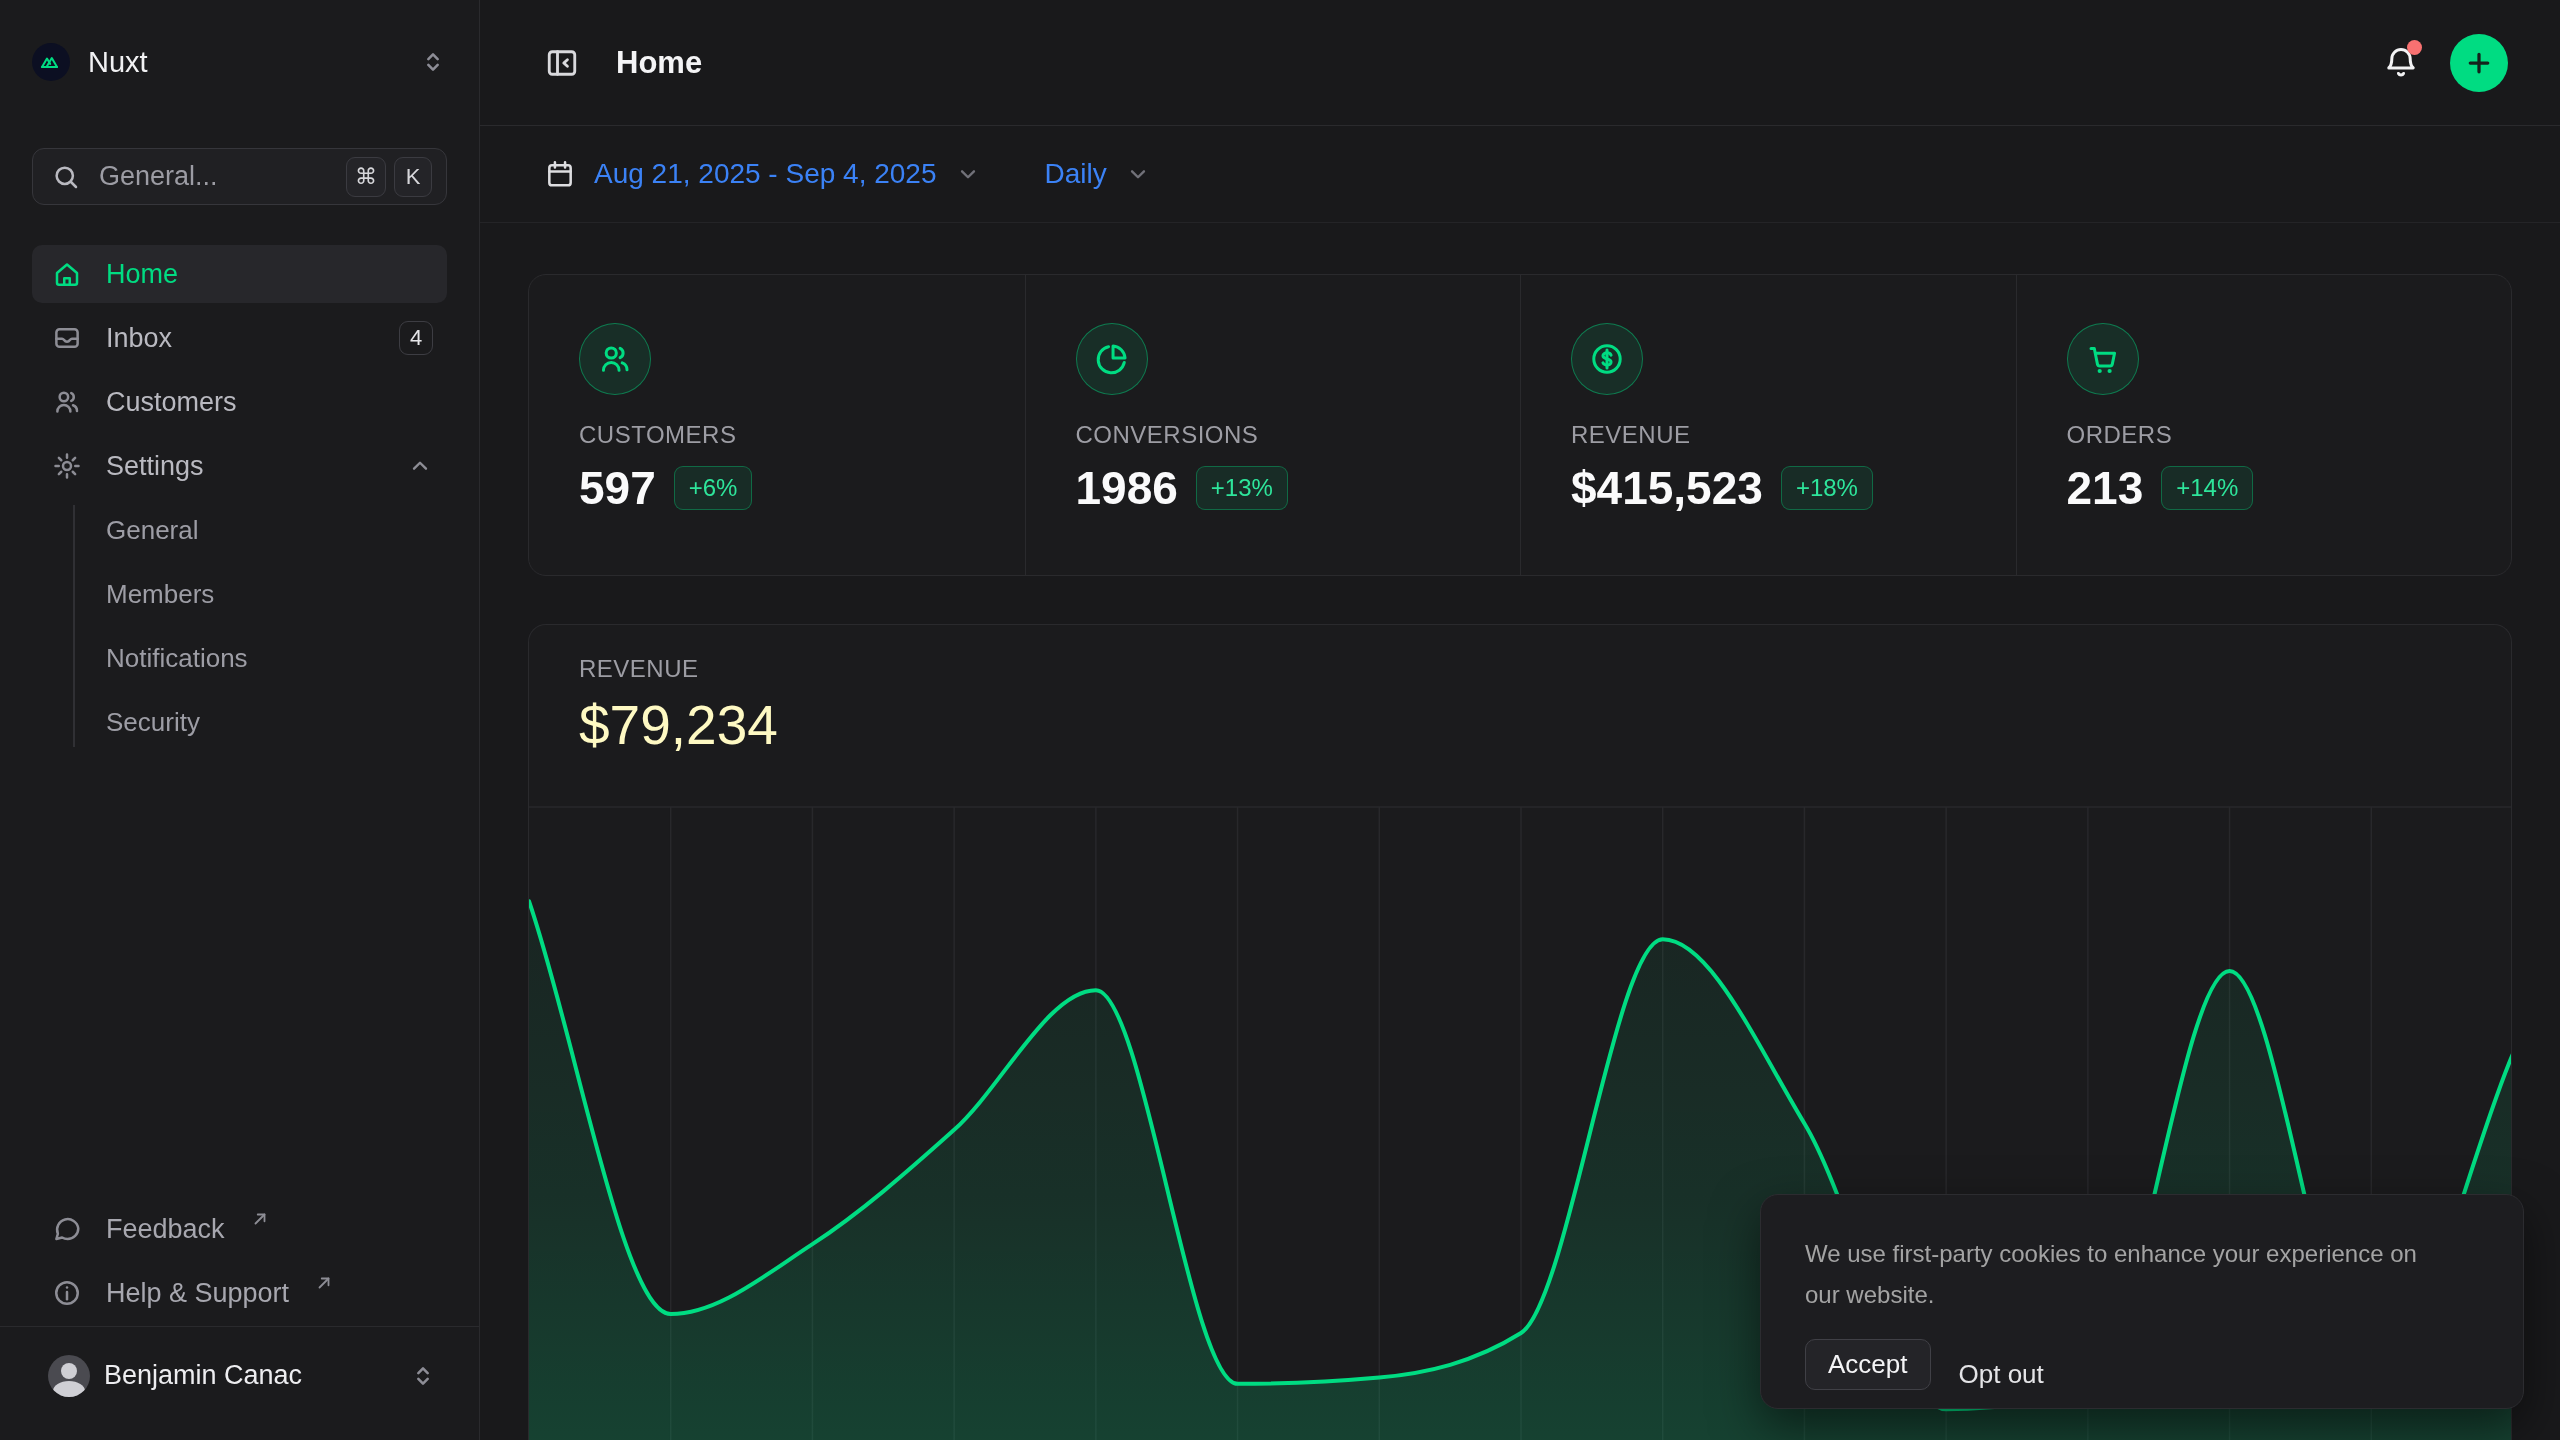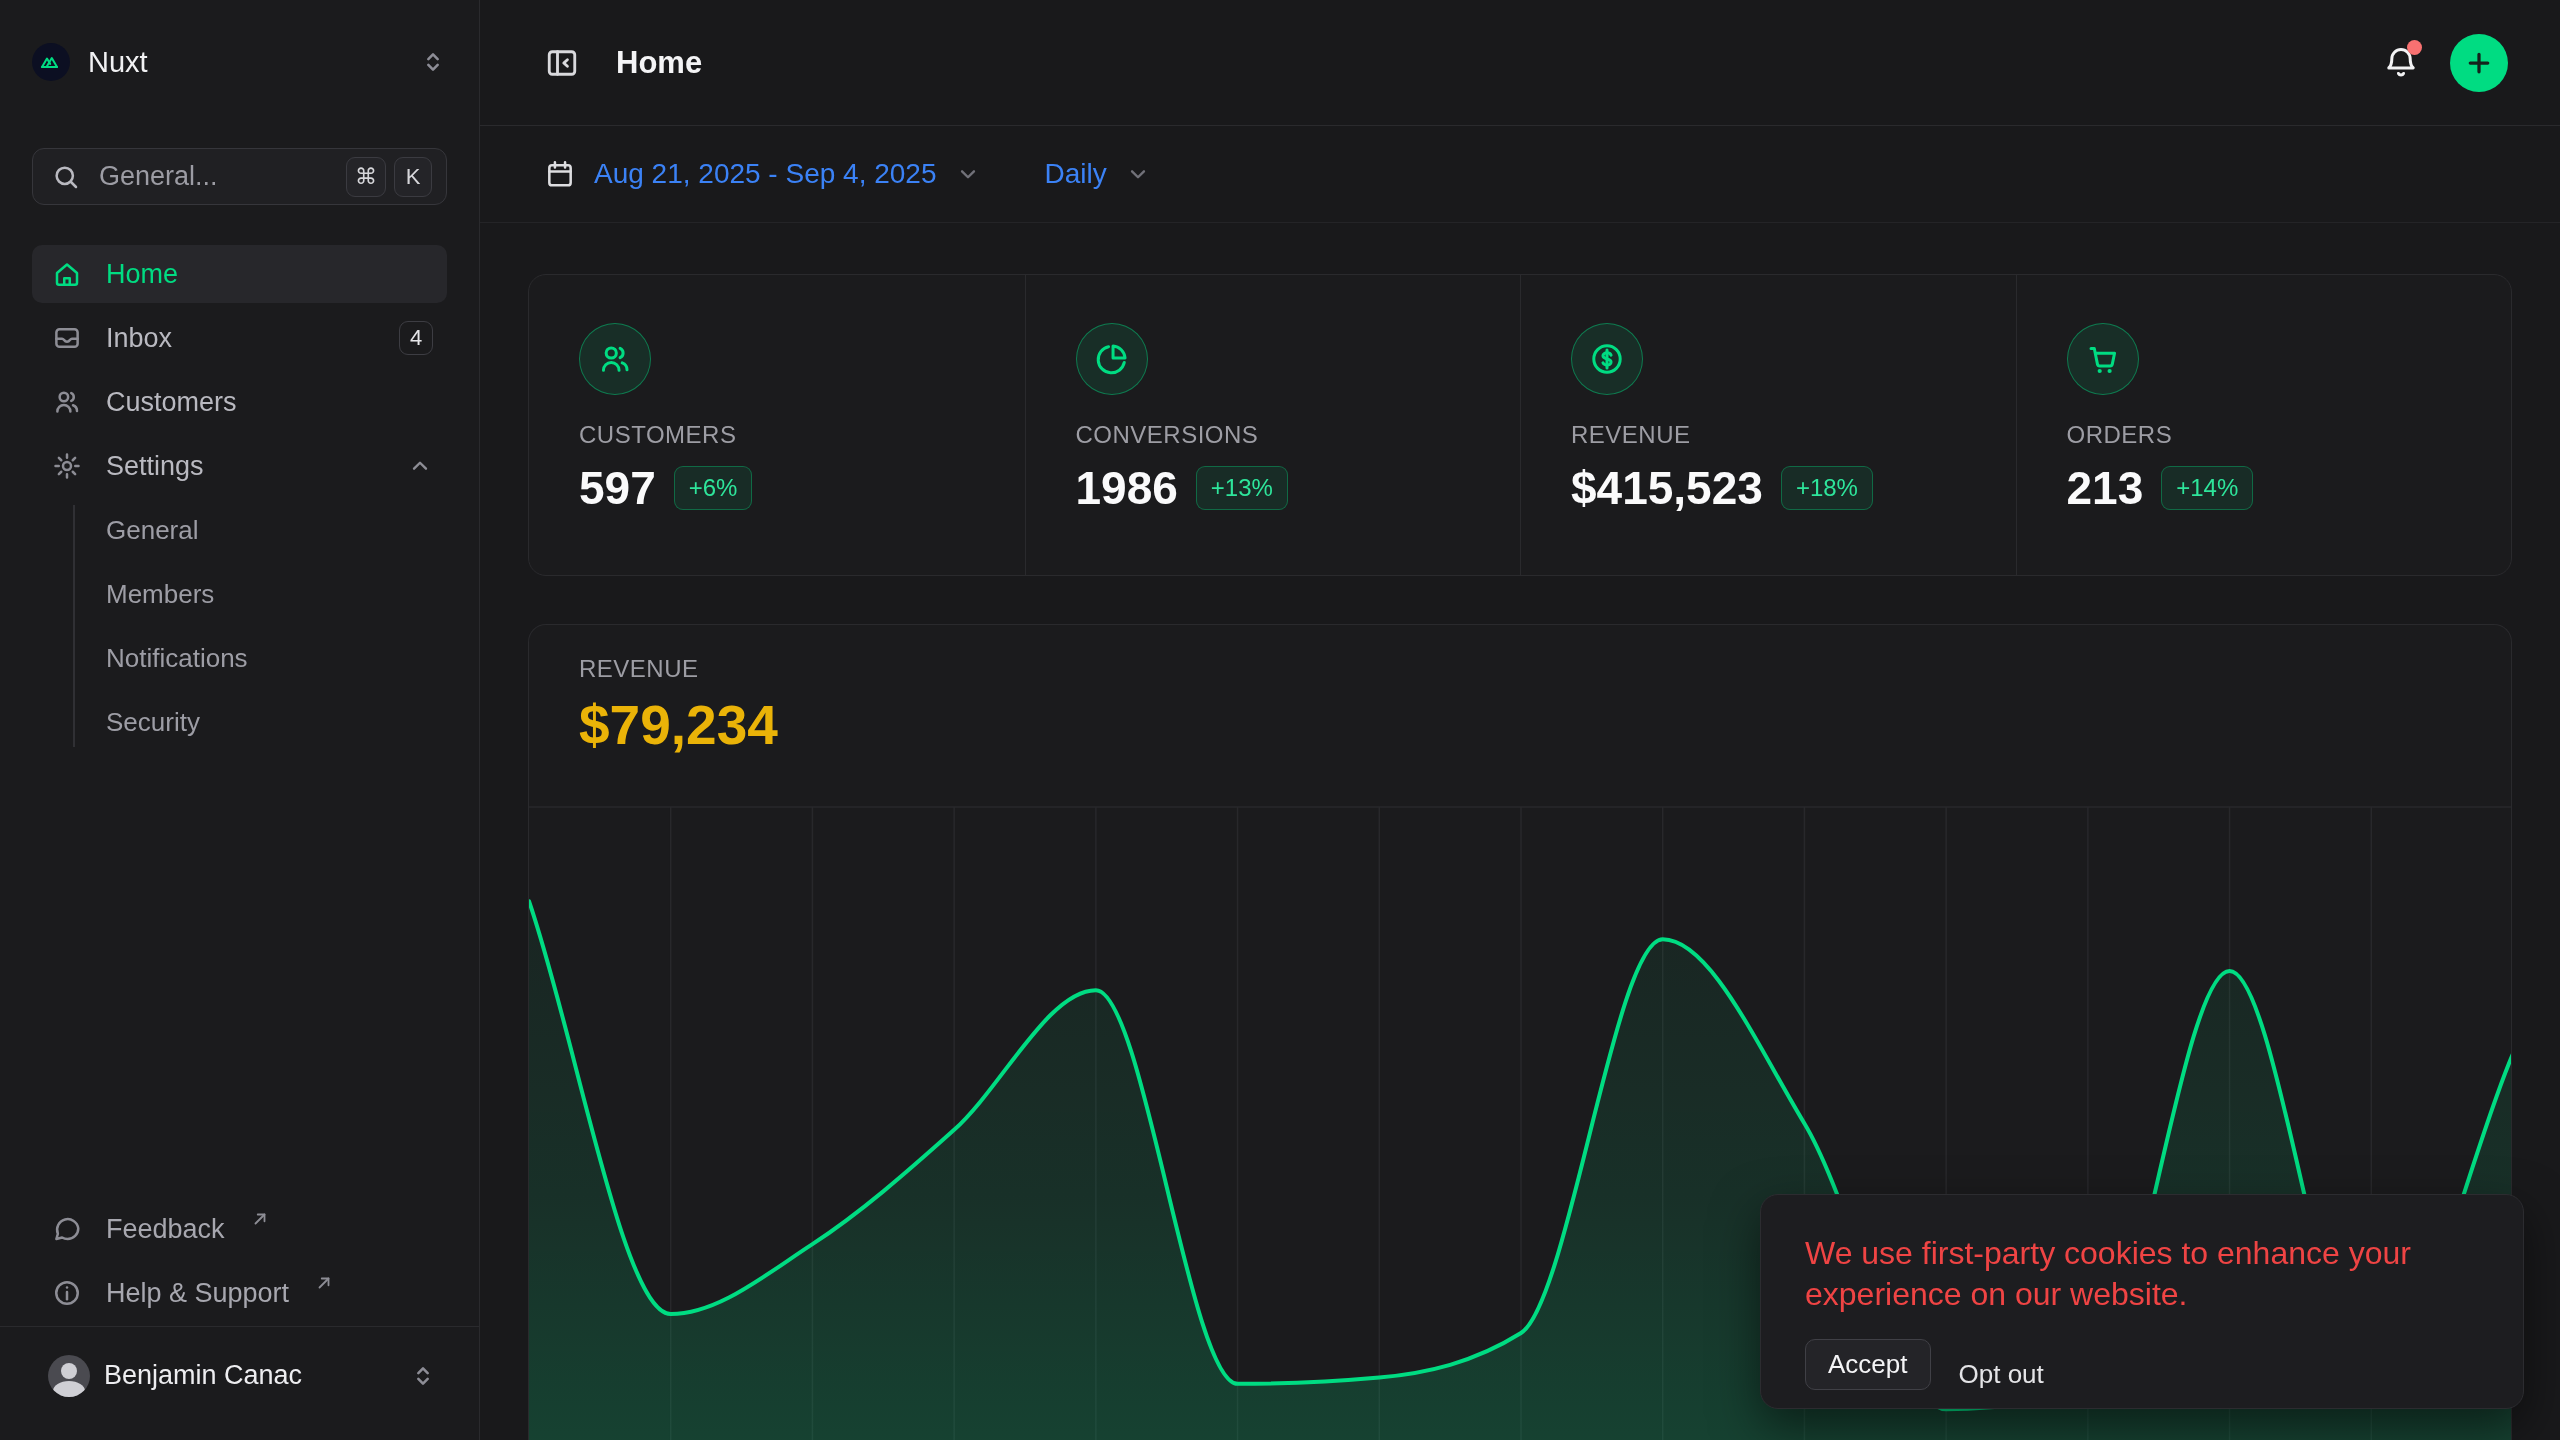--- a/index.html
+++ b/index.html
@@ -161,31 +161,31 @@
   }
 
   
   .chart-panel {
     position:absolute; left:48px; top:624px; width:1984px; height:816px;
     background:#1b1b1d; border:1.5px solid #2a2a2d; border-bottom:none;
     border-radius:18px 18px 0 0; overflow:hidden;
   }
   .chart-head { padding:30px 0 0 50px; }
   .chart-label { font-size:24px; letter-spacing:0.5px; color:#9d9da4; font-weight:500; }
-  .chart-value { margin-top:10px; font-size:55px; font-weight:700; color:#eab308; }
+  .chart-value { margin-top:10px; font-size:55px; font-weight:400; color:#fef9c3; }
   .plot { position:absolute; left:0; top:181px; width:1984px; height:635px; }
 
   
   .cookie {
     position:absolute; left:1280px; top:1194px; width:764px; height:215px;
     background:#1d1d20; border:1px solid #2c2c30; border-radius:18px;
     box-shadow:0 18px 48px rgba(0,0,0,0.5);
     padding:38px 44px; z-index:5;
   }
-  .cookie-text { font-size:32px; line-height:41px; color:#ef4444; width:630px; }
+  .cookie-text { font-size:24px; line-height:41px; color:#a3a3a3; width:630px; }
   .cookie-actions { margin-top:24px; display:flex; align-items:flex-end; gap:28px; }
   .cookie-accept {
     font-size:26px; color:#f4f4f6; background:#242428;
     border:1.5px solid #404046; border-radius:10px; padding:9px 22px; cursor:pointer;
     font-family:inherit;
   }
   .cookie-optout { font-size:26px; color:#e4e4e7; cursor:pointer; background:none; border:none; font-family:inherit; }
 </style>
 </head>
 <body>

